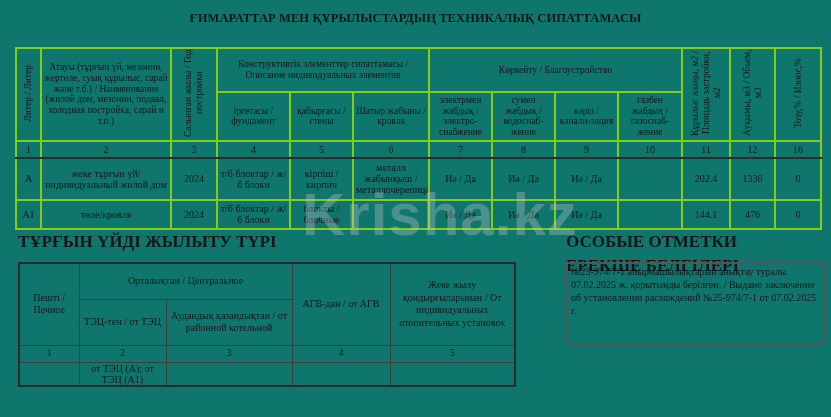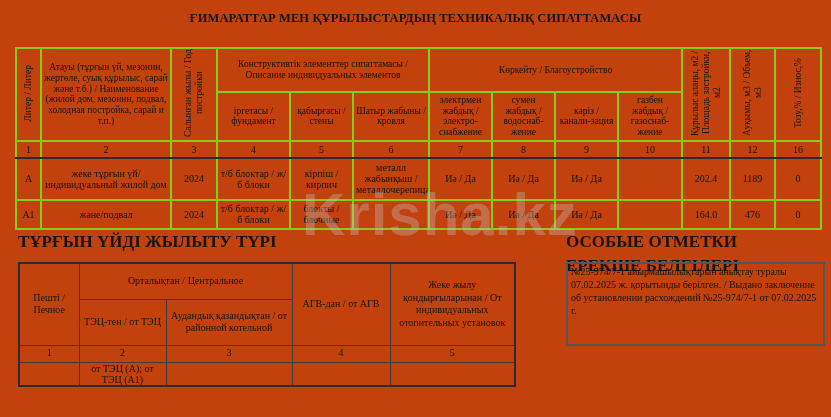--- a/index.html
+++ b/index.html
@@ -1,21 +1,21 @@
 <!DOCTYPE html>
 <html><head>
 <meta charset="utf-8">
 <style>
   * { box-sizing: border-box; margin: 0; padding: 0; }
   html, body { background: #ffffff; }
   .page {
     position: relative;
     width: 831px;
     height: 417px;
-    background: #c2410c;
+    background: #0f766e;
     font-family: "Liberation Serif", serif;
     color: #151515;
     overflow: hidden;
   }
   .doc-title {
     position: absolute;
     top: 9px; left: 0;
     width: 100%;
     text-align: center;
     font-weight: bold;
@@ -179,35 +179,35 @@
         <td>жеке тұрғын үй/индивидуальный жилой дом</td>
         <td>2024</td>
         <td>т/б блоктар / ж/б блоки</td>
         <td>кірпіш /  кирпич</td>
         <td>металл жабынқыш / металлочерепица</td>
         <td>Иә / Да</td>
         <td>Иә / Да</td>
         <td>Иә / Да</td>
         <td></td>
         <td>202.4</td>
-        <td>1189</td>
+        <td>1336</td>
         <td>0</td>
       </tr>
       <tr class="datarow rowA1">
         <td>А1</td>
-        <td>және/подвал</td>
+        <td>төле/кровля</td>
         <td>2024</td>
         <td>т/б блоктар / ж/б блоки</td>
         <td>блокты / блочные</td>
         <td></td>
         <td>Иә / Да</td>
         <td>Иә / Да</td>
         <td>Иә / Да</td>
         <td></td>
-        <td>164.0</td>
+        <td>144.1</td>
         <td>476</td>
         <td>0</td>
       </tr>
     </tbody>
   </table>
 
   <div class="section-title heating-title">
     <div>ТҰРҒЫН ҮЙДІ ЖЫЛЫТУ ТҮРІ</div>
   </div>
 

